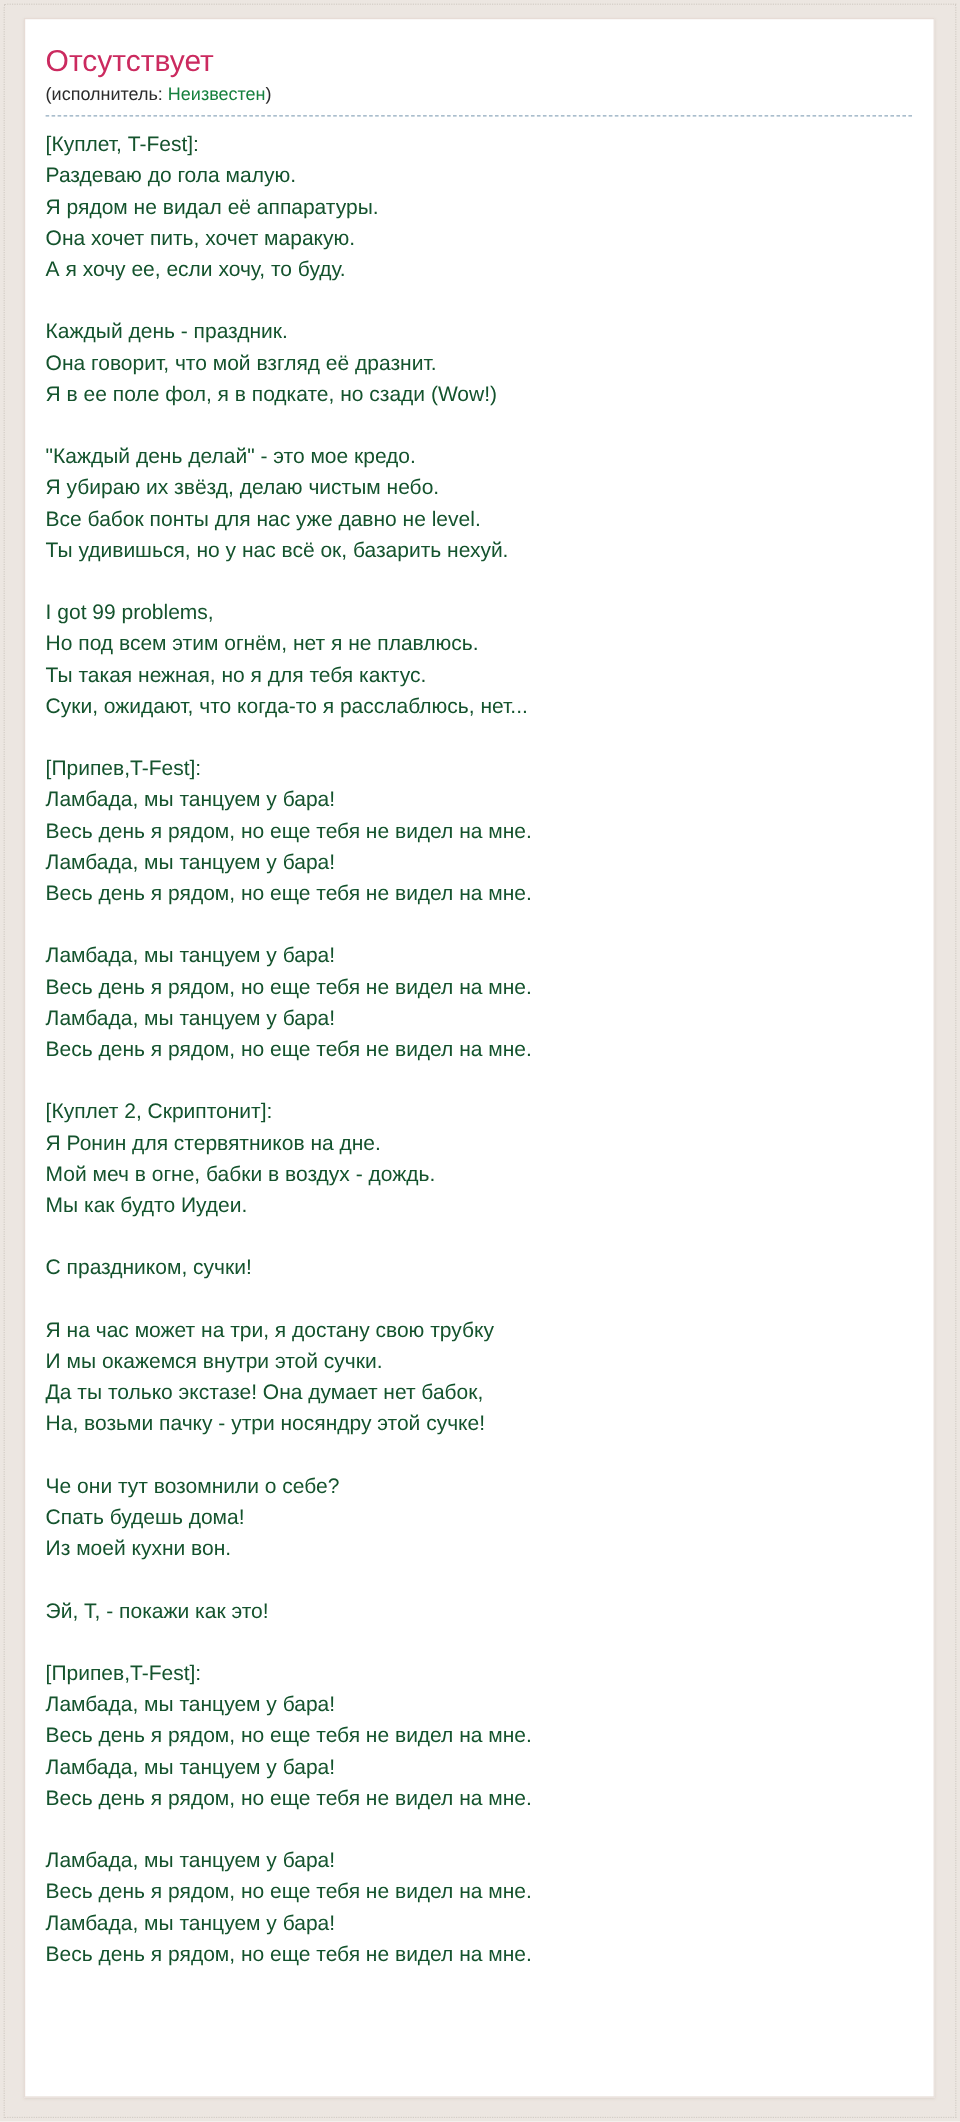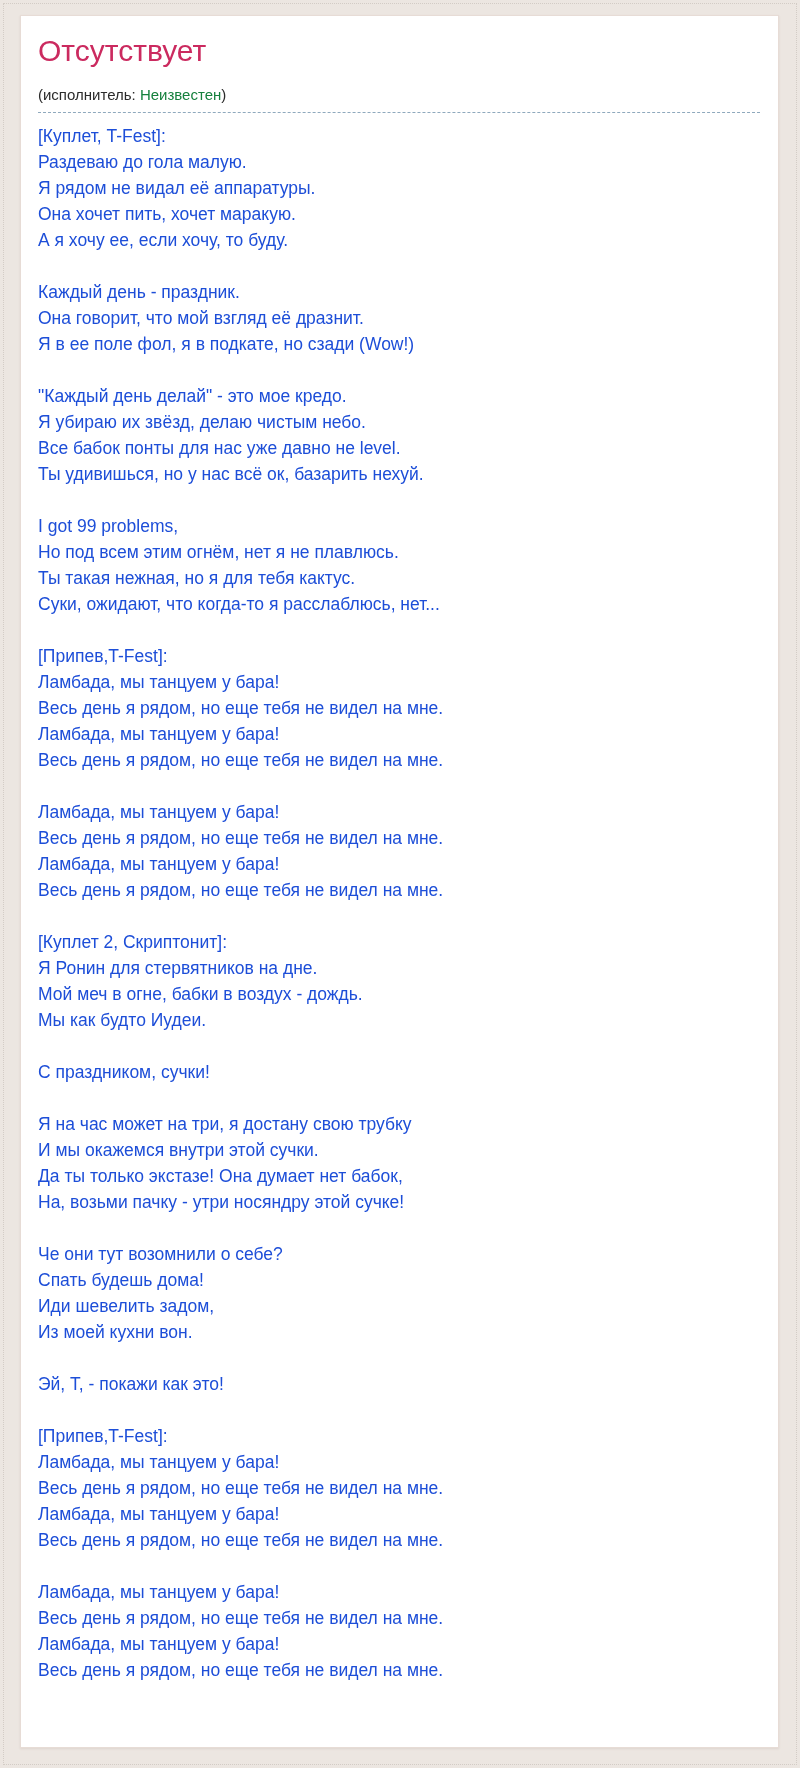--- a/index.html
+++ b/index.html
@@ -23,42 +23,42 @@
     position: relative;
     margin: 15px 21px 20px 20px;
     background: #ffffff;
     border: 1px solid #e7dcd6;
     box-shadow: 0 1px 2px rgba(180,160,150,0.25);
     padding: 20px 18px 32px 17px;
     min-height: 1733px;
   }
   .song-title {
     color: #cb2a5f;
-    font-size: 30px;
+    font-size: 25px;
     font-weight: 400;
     line-height: 30px;
-    margin-bottom: 19px;
+    margin-bottom: 3px;
   }
   .artist-row {
     font-size: 15px;
     color: #2b2b2b;
     line-height: 20px;
     padding-bottom: 7px;
     border-bottom: 1px dashed #8fa9bd;
   }
   .artist-link {
     color: #15803d;
     text-decoration: none;
     cursor: pointer;
   }
   .lyrics {
     margin-top: 10px;
     font-size: 17.5px;
     line-height: 26px;
-    color: #1d4ed8;
+    color: #14532d;
   }
   .line { white-space: pre-wrap; }
   .gap  { height: 26px; }
 </style>
 </head>
 <body>
 
 <div class="page-frame"></div>
 
 <div class="card">
@@ -107,21 +107,20 @@
       <div class="gap"></div>
       <div class="line">С праздником, сучки!</div>
       <div class="gap"></div>
       <div class="line">Я на час может на три, я достану свою трубку</div>
       <div class="line">И мы окажемся внутри этой сучки.</div>
       <div class="line">Да ты только экстазе! Она думает нет бабок,</div>
       <div class="line">На, возьми пачку - утри носяндру этой сучке!</div>
       <div class="gap"></div>
       <div class="line">Че они тут возомнили о себе?</div>
       <div class="line">Спать будешь дома!</div>
-      <div class="line">Иди шевелить задом,</div>
       <div class="line">Из моей кухни вон.</div>
       <div class="gap"></div>
       <div class="line">Эй, Т, - покажи как это!</div>
       <div class="gap"></div>
       <div class="line">[Припев,T-Fest]:</div>
       <div class="line">Ламбада, мы танцуем у бара!</div>
       <div class="line">Весь день я рядом, но еще тебя не видел на мне.</div>
       <div class="line">Ламбада, мы танцуем у бара!</div>
       <div class="line">Весь день я рядом, но еще тебя не видел на мне.</div>
       <div class="gap"></div>

